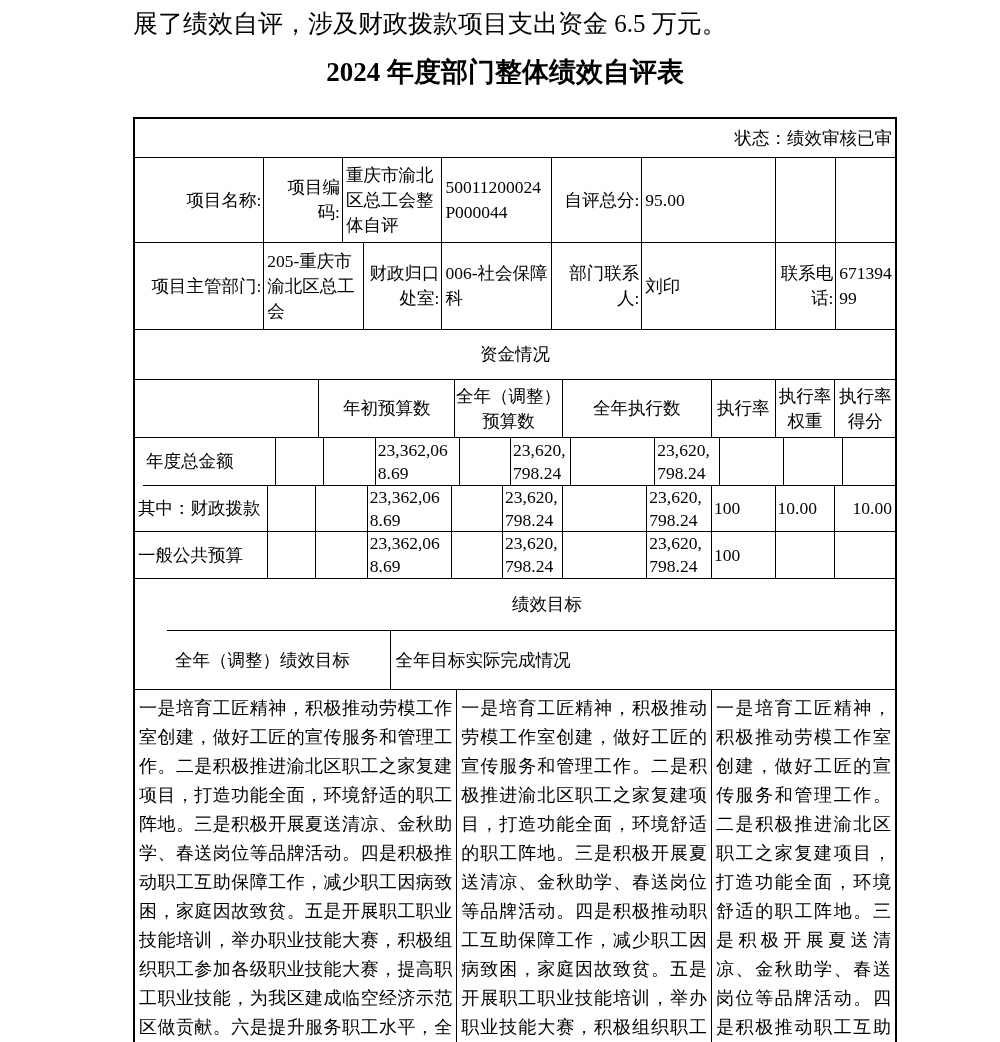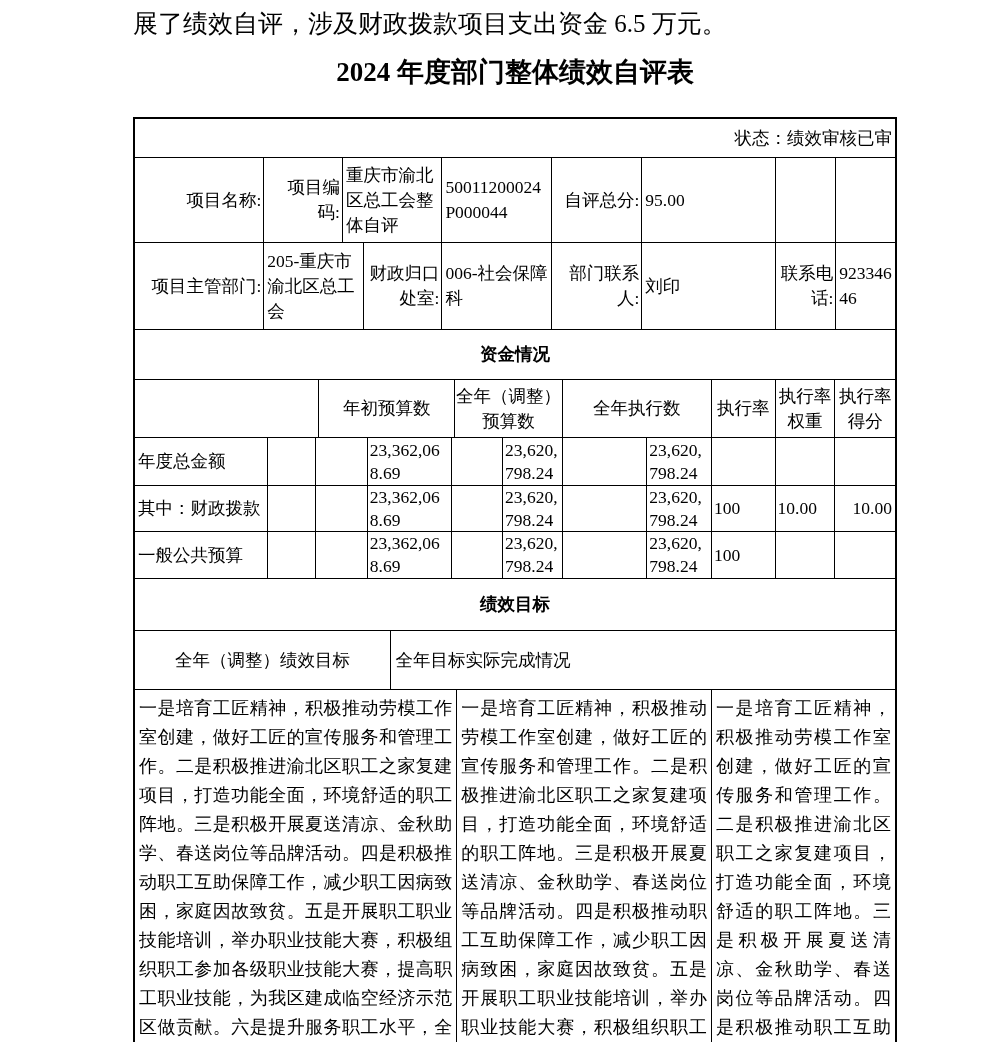--- a/index.html
+++ b/index.html
@@ -8,21 +8,21 @@
     width: 1000px; height: 1042px;
     position: relative; overflow: hidden;
     font-family: "Liberation Serif", "DejaVu Serif", serif;
     color: #000;
   }
   .intro {
     position: absolute; left: 133px; top: 8px; width: 780px;
     font-size: 25px; line-height: 32px;
   }
   .title {
-    position: absolute; left: 133px; top: 54px; width: 764px;
+    position: absolute; left: 123px; top: 54px; width: 764px;
     text-align: center; font-size: 27px; font-weight: bold;
     font-family: "Liberation Serif", "DejaVu Serif", serif;
   }
   .tbl {
     position: absolute; left: 133px; top: 117px;
     width: 764px; height: 925px;
     border: 2px solid #000; border-bottom: none;
     overflow: hidden;
     font-size: 17.5px;
   }
@@ -34,39 +34,39 @@
     display: flex; align-items: center;
     line-height: 25px;
   }
   .cell:last-child { border-right: none; }
   .lbl { justify-content: flex-end; text-align: right; padding: 0 2px; }
   .val { justify-content: flex-start; text-align: left; padding: 0 3px; word-break: break-all; }
   .ctr { justify-content: center; text-align: center; }
   .num { justify-content: flex-start; text-align: left; padding: 0 2px; word-break: break-all; line-height: 23px; }
   .num-r { justify-content: flex-end; text-align: right; padding: 0 3px; }
   .status-cell { width: 100%; justify-content: flex-end; text-align: right; padding: 4px 3px; margin-left: 41px; }
-  .section-cell { width: 100%; justify-content: center; text-align: center; font-weight: bold; }
+  .section-cell { width: 100%; justify-content: center; text-align: center; }
   .goal {
     display: block; align-items: unset;
     padding: 4px 4px 0 4px;
     text-align: justify;
     font-size: 18px; line-height: 29px;
   }
   .gh { font-size: 17.5px; line-height: 26px; }
 
   
   .r-status  { height: 39px; }
   .r-info1   { height: 85px; }
   .r-info2   { height: 87px; }
   .r-sec1    { height: 50px; }
   .r-fhead   { height: 58px; }
-  .r-fd1     { height: 48px; }
+  .r-fd1     { height: 48px; margin-left: 8px; }
   .r-fd2     { height: 46px; }
   .r-fd3     { height: 47px; }
-  .r-sec2    { height: 52px; }
+  .r-sec2    { height: 52px; margin-left: 32px; }
   .r-ghead   { height: 59px; }
   .r-gbody   { height: 360px; }
 </style>
 </head>
 <body>
 
 <div class="intro">展了绩效自评，涉及财政拨款项目支出资金 6.5 万元。</div>
 <div class="title">2024 年度部门整体绩效自评表</div>
 
 <div class="tbl">
@@ -87,21 +87,21 @@
   </div>
 
   <div class="row r-info2">
     <div class="cell lbl" style="width:130px">项目主管部门:</div>
     <div class="cell val" style="width:100px">205-重庆市渝北区总工会</div>
     <div class="cell lbl" style="width:79px">财政归口处室:</div>
     <div class="cell val" style="width:110px">006-社会保障科</div>
     <div class="cell lbl" style="width:91px">部门联系人:</div>
     <div class="cell val" style="width:134px">刘印</div>
     <div class="cell lbl" style="width:61px">联系电话:</div>
-    <div class="cell val" style="width:59px">92334646</div>
+    <div class="cell val" style="width:59px">67139499</div>
   </div>
 
   <div class="row r-sec1">
     <div class="cell section-cell">资金情况</div>
   </div>
 
   <div class="row r-fhead">
     <div class="cell ctr" style="width:185px"></div>
     <div class="cell ctr" style="width:137px">年初预算数</div>
     <div class="cell ctr" style="width:108px">全年（调整）预算数</div>

